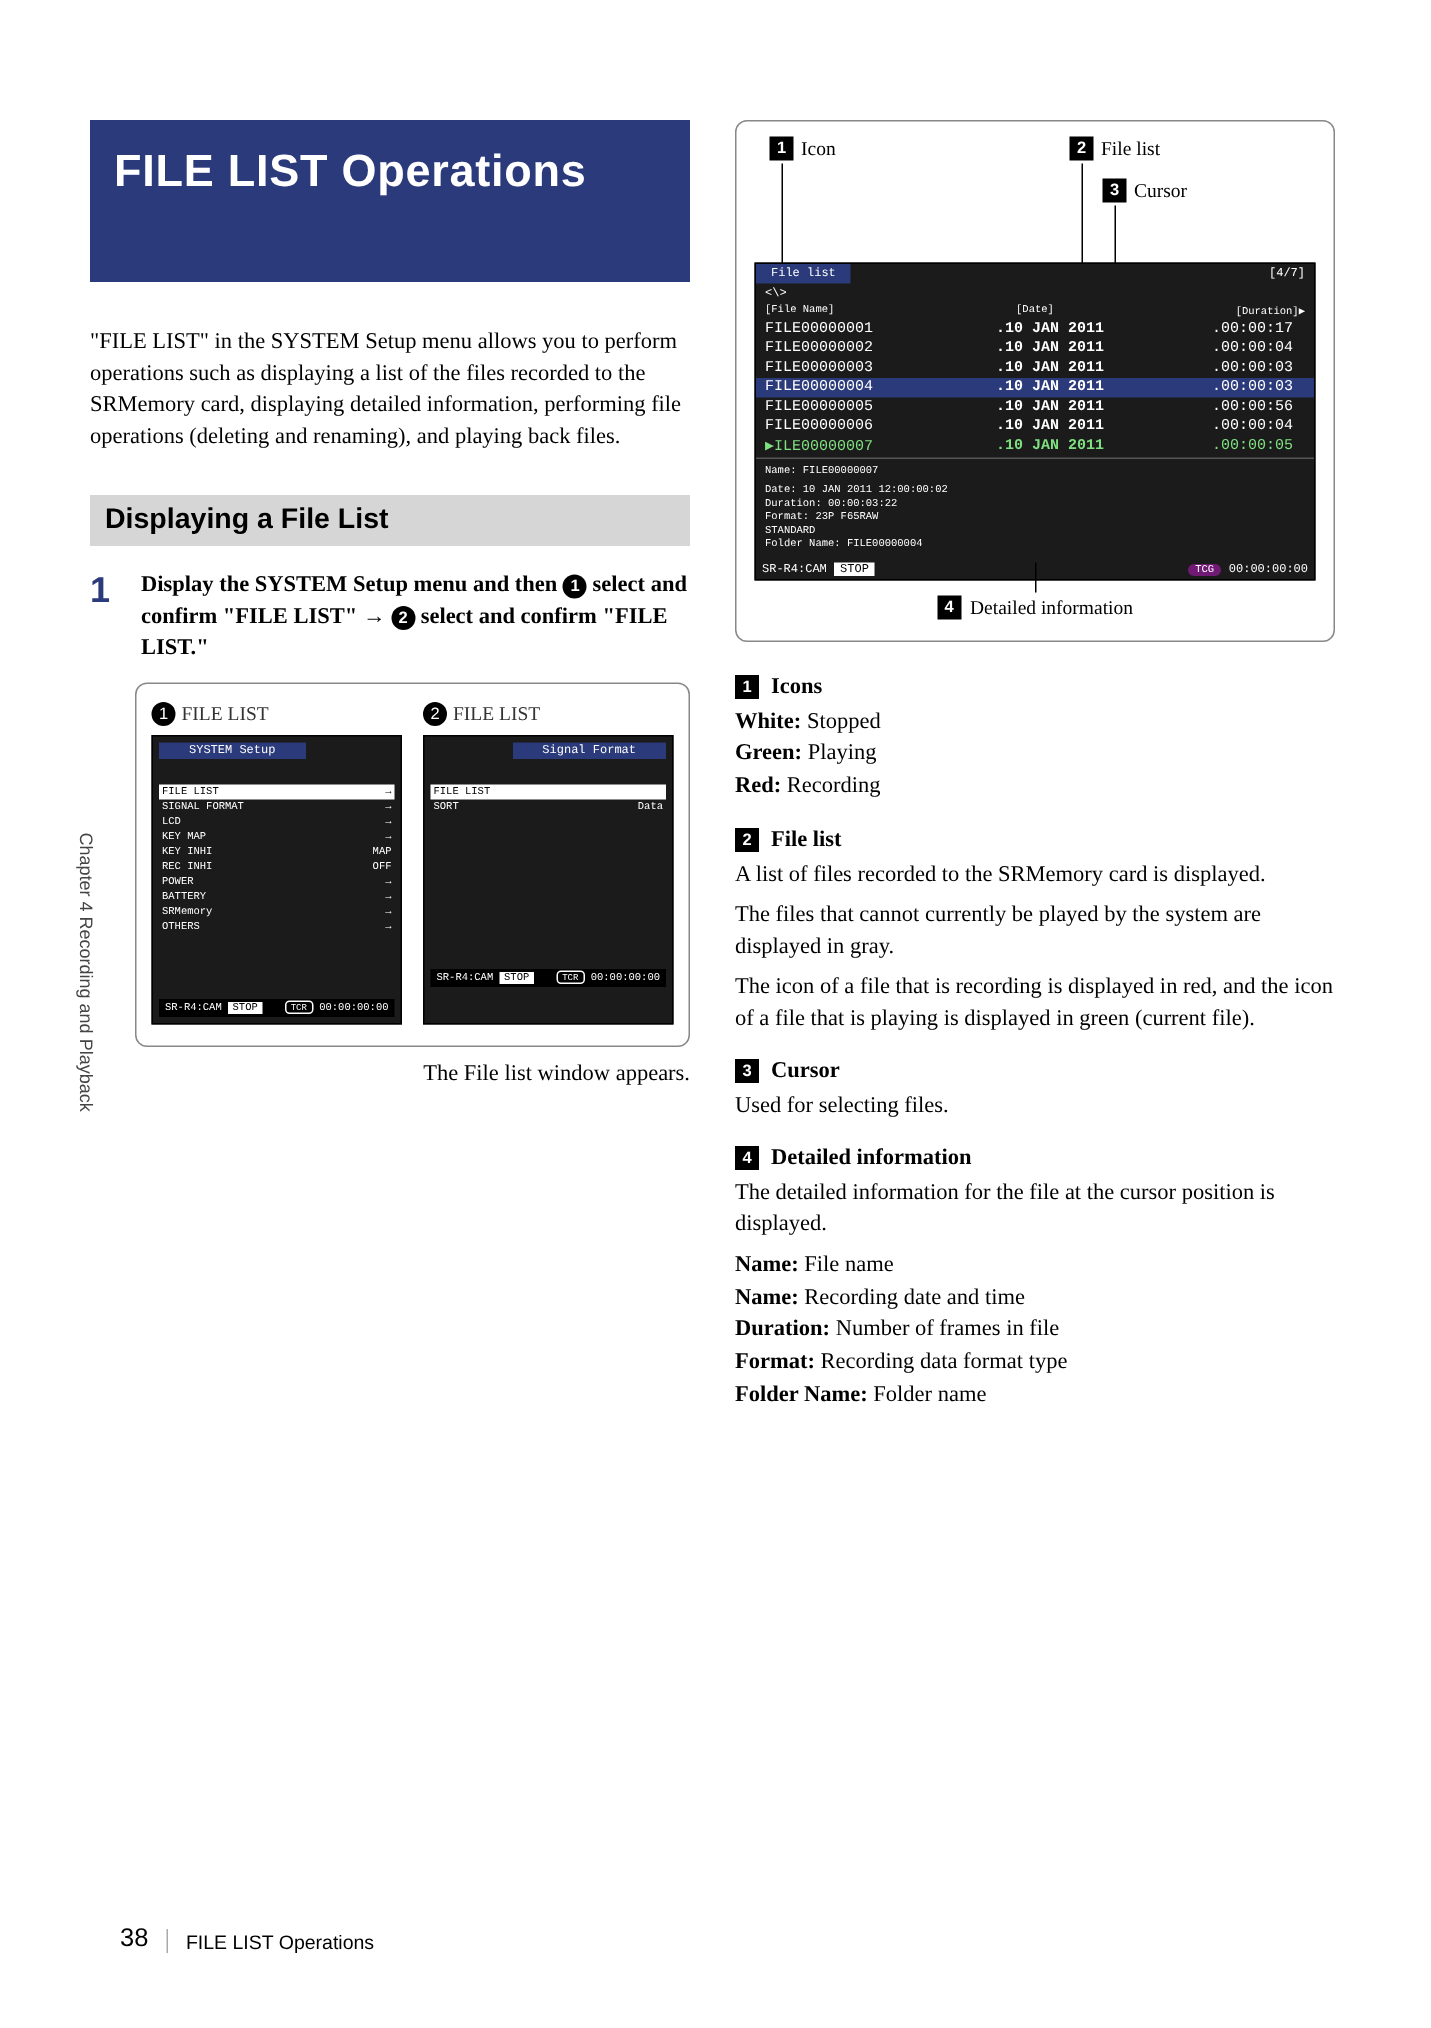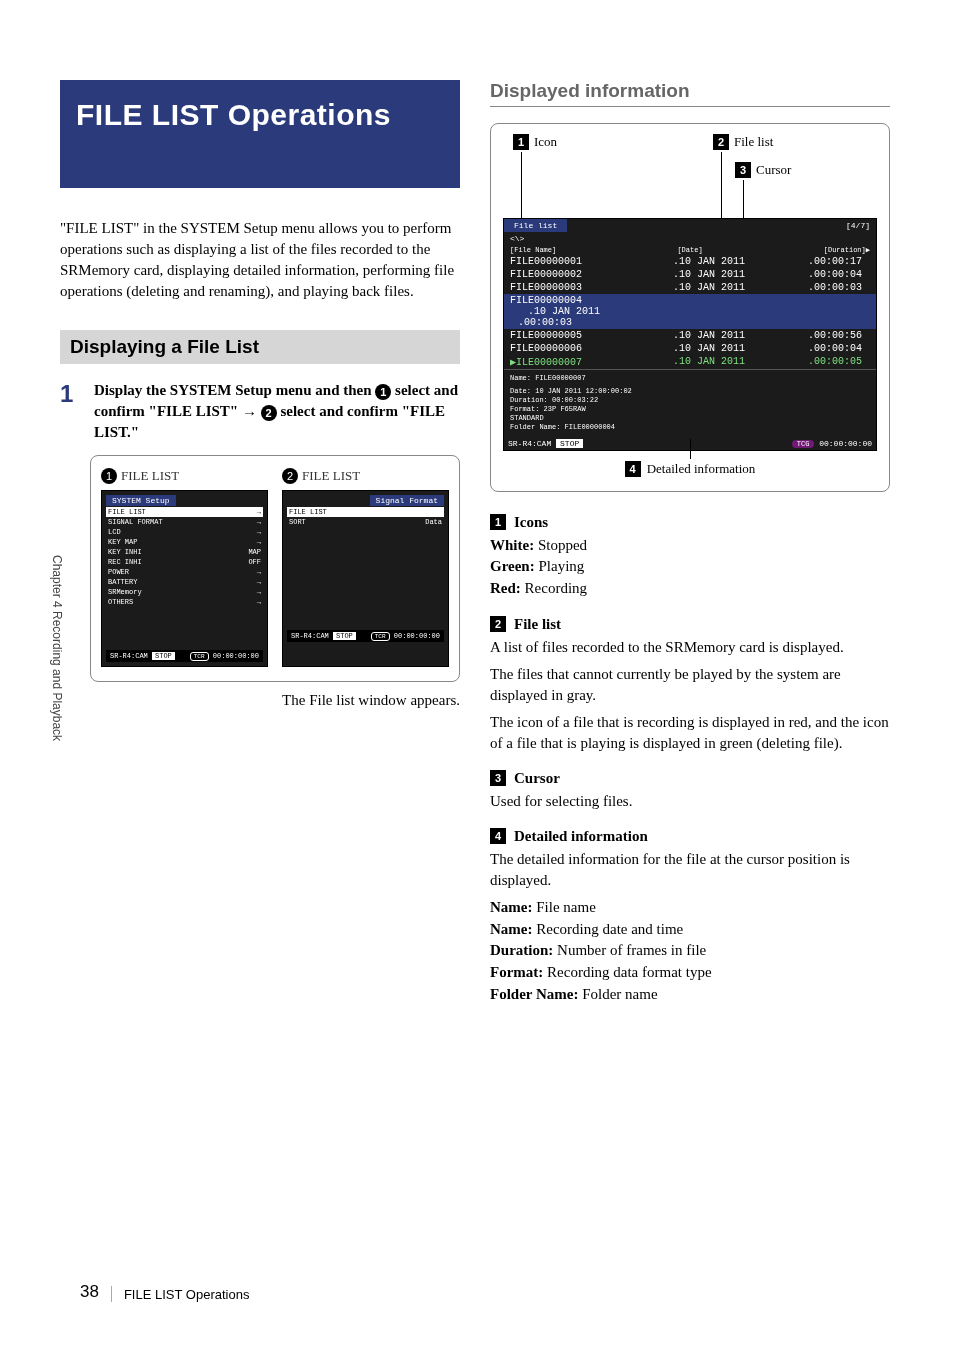--- a/index.html
+++ b/index.html
@@ -91,24 +91,24 @@
     background: #1b1b1b;
     color: #fff;
     padding: 4px;
     border: 1px solid #000;
     flex: 1;
     position: relative;
   }
   .menu-inner .title-tab {
     background: #2b3a7a;
     color: #fff;
-    padding: 1px 6px;
+    padding: 1px 20px;
     display: inline-block;
     font-size: 8px;
-    margin-bottom: 1px;
+    margin-bottom: 17px;
     text-align: right;
   }
   .menu-inner .list-line {
     display: flex;
     justify-content: space-between;
     font-size: 7px;
     padding: 1px 2px;
   }
   .menu-inner .hi { background: #fff; color: #000; }
   .menu-footer {
@@ -175,23 +175,23 @@
     padding: 0;
     font-size:8px;
     position: relative;
   }
   .fp-head { display:flex; justify-content:space-between; }
   .fp-tab { background:#2b3a7a; padding:2px 10px; }
   .fp-count { padding:2px 6px;text-align:right; }
   .fp-nav { padding: 2px 6px; }
   .fp-cols { display:flex; justify-content:space-between; padding:1px 6px; font-size:7px; }
   .fp-row { display:flex; justify-content:space-between; padding:1px 6px; font-size:10px; }
-  .fp-row.sel { background:#2b3a7a;flex-direction:column; }
+  .fp-row.sel { background:#2b3a7a; }
   .fp-row.green { color:#7fe07f; }
-  .fp-row .c1{width:90px;} .fp-row .c2{width:90px;text-align:right;} .fp-row .c3{width:70px;text-align:center;}
+  .fp-row .c1{width:90px;} .fp-row .c2{width:90px;text-align:center;font-weight:bold;} .fp-row .c3{width:70px;text-align:center;}
   .fp-detail { border-top:1px solid #555; padding:4px 6px; font-size:7px; line-height:1.3; }
   .fp-footer {
     display:flex; justify-content:space-between; align-items:center;
     padding:2px 4px; font-size:8px;
   }
   .fp-footer .stop { background:#fff; color:#000; padding:0 4px; }
   .fp-footer .tcr { background:#701a75; border-radius:4px; padding:0 5px; font-size:7px; }
   .callout-bottom { display:flex; justify-content:center; align-items:center; gap:6px; margin-top:10px; font-family:Georgia,serif; font-size:13px; position:relative;}
   .callout-bottom .lead-v { position:absolute; border-left:1px solid #000; height:20px; top:-22px; left:50%; }
   .item-head { font-weight:bold; margin-top:8px; margin-bottom:4px; display:flex; gap:8px; align-items:center;}
@@ -303,21 +303,20 @@
             </div>
           </div>
         </div>
       </div>
     </div>
 
     <p class="caption">The File list window appears.</p>
   </div>
 
   <div class="right-col">
-    <div class="right-head">Displayed information</div>
 
     <div class="display-fig">
       <div class="callouts-top">
         <div class="co" style="left:10px; top:0;">
             <span class="numbox">1</span> 
             <span>Icon</span>
           </div>
         <div class="co" style="left:210px; top:0;">
             <span class="numbox">2</span> 
             <span>File list</span>
@@ -410,21 +409,21 @@
         <p class="kv"><b>Green:</b> Playing</p>
         <p class="kv"><b>Red:</b> Recording</p>
       </div>
 
     <div class="item-head" style="margin-top:16px;">
         <span class="numbox">2</span> 
         <span>File list</span>
       </div>
     <p class="item-body">A list of files recorded to the SRMemory card is displayed.</p>
     <p class="item-body">The files that cannot currently be played by the system are displayed in gray.</p>
-    <p class="item-body">The icon of a file that is recording is displayed in red, and the icon of a file that is playing is displayed in green (deleting file).</p>
+    <p class="item-body">The icon of a file that is recording is displayed in red, and the icon of a file that is playing is displayed in green (current file).</p>
 
     <div class="item-head" style="margin-top:16px;">
         <span class="numbox">3</span> 
         <span>Cursor</span>
       </div>
     <p class="item-body">Used for selecting files.</p>
 
     <div class="item-head" style="margin-top:16px;">
         <span class="numbox">4</span> 
         <span>Detailed information</span>

